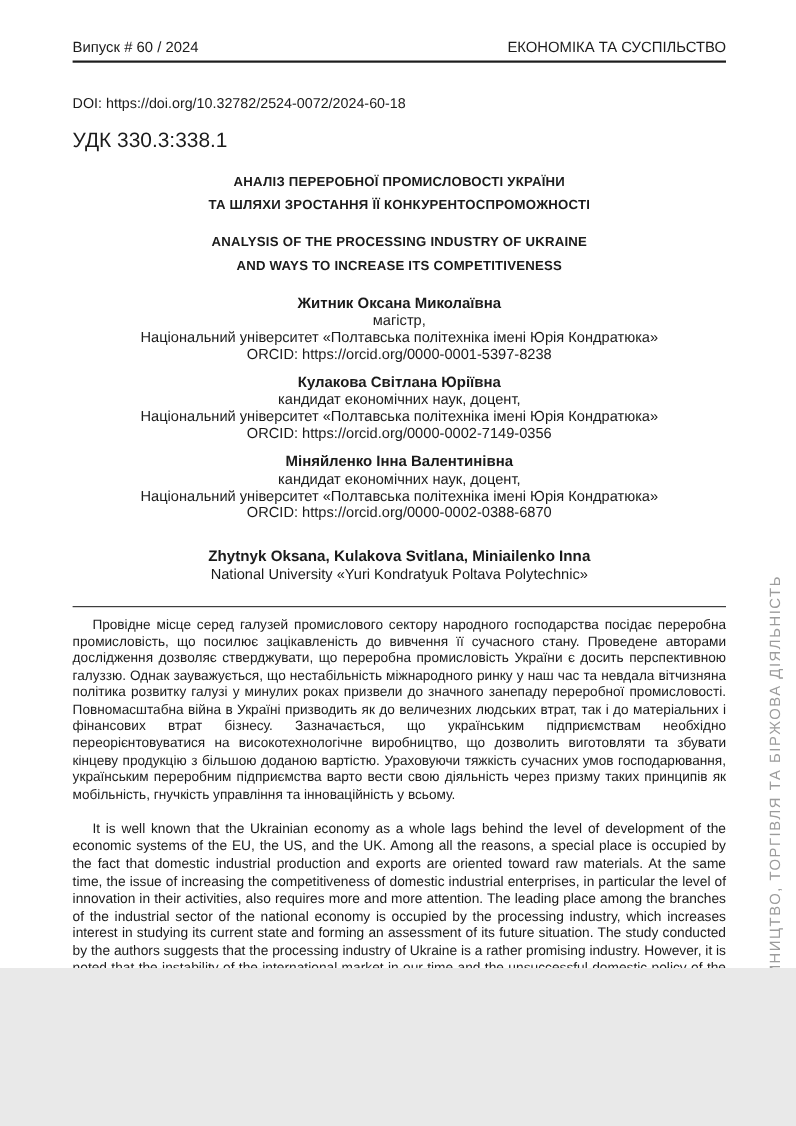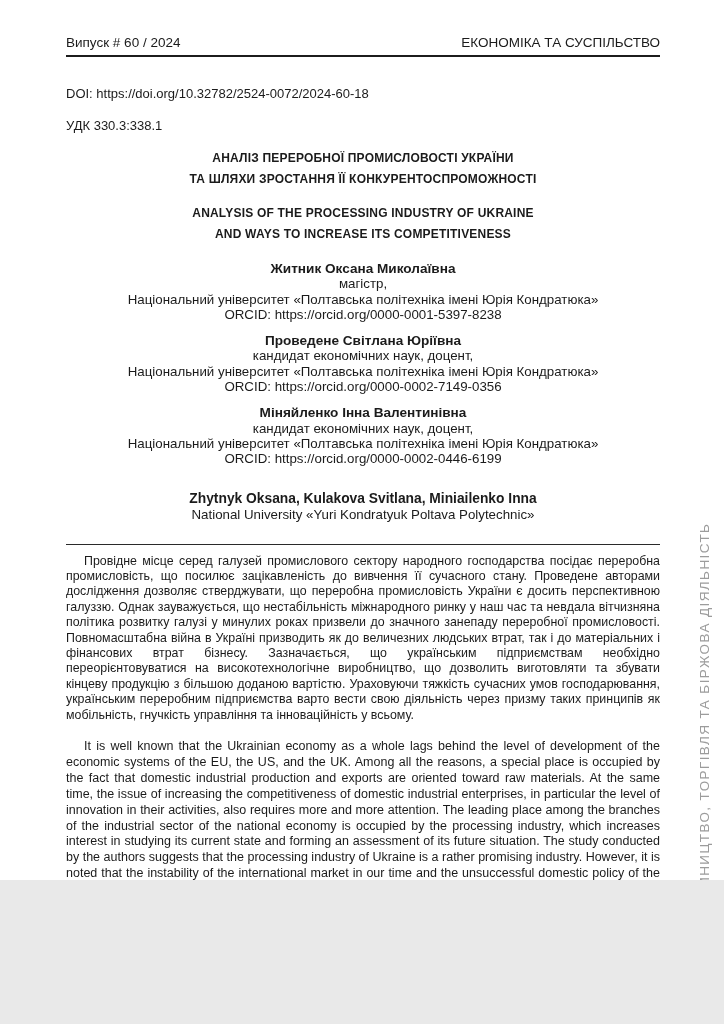--- a/index.html
+++ b/index.html
@@ -23,21 +23,21 @@
   .journal-header {
     display: flex;
     justify-content: space-between;
     align-items: flex-end;
     padding-top: 35px;
     padding-bottom: 5px;
     border-bottom: 2px solid #1c1c1c;
     font-size: 13.5px;
   }
   .doi-line { margin-top: 29px; font-size: 13px; }
-  .udc-line { margin-top: 17px; font-size: 13px; }
+  .udc-line { margin-top: 17px; font-size: 19px; }
   .article-title {
     margin-top: 15px;
     text-align: center;
     font-size: 12px;
     line-height: 21px;
     font-weight: bold;
     white-space: pre-line;
     letter-spacing: 0.2px;
   }
   .article-title.en { margin-top: 13px; }
@@ -106,30 +106,30 @@
 AND WAYS TO INCREASE ITS COMPETITIVENESS</h1>
 
     <div class="authors-block">
       <div class="author">
         <div class="author-name">Житник Оксана Миколаївна</div>
         <div>магістр,</div>
         <div>Національний університет «Полтавська політехніка імені Юрія Кондратюка»</div>
         <div>ORCID: https://orcid.org/0000-0001-5397-8238</div>
       </div>
       <div class="author">
-        <div class="author-name">Проведене Світлана Юріївна</div>
+        <div class="author-name">Кулакова Світлана Юріївна</div>
         <div>кандидат економічних наук, доцент,</div>
         <div>Національний університет «Полтавська політехніка імені Юрія Кондратюка»</div>
         <div>ORCID: https://orcid.org/0000-0002-7149-0356</div>
       </div>
       <div class="author">
         <div class="author-name">Міняйленко Інна Валентинівна</div>
         <div>кандидат економічних наук, доцент,</div>
         <div>Національний університет «Полтавська політехніка імені Юрія Кондратюка»</div>
-        <div>ORCID: https://orcid.org/0000-0002-0446-6199</div>
+        <div>ORCID: https://orcid.org/0000-0002-0388-6870</div>
       </div>
     </div>
 
     <div class="authors-en">
       <div class="authors-en-names">Zhytnyk Oksana, Kulakova Svitlana, Miniailenko Inna</div>
       <div>National University «Yuri Kondratyuk Poltava Polytechnic»</div>
     </div>
 
     <div class="divider"></div>
 

